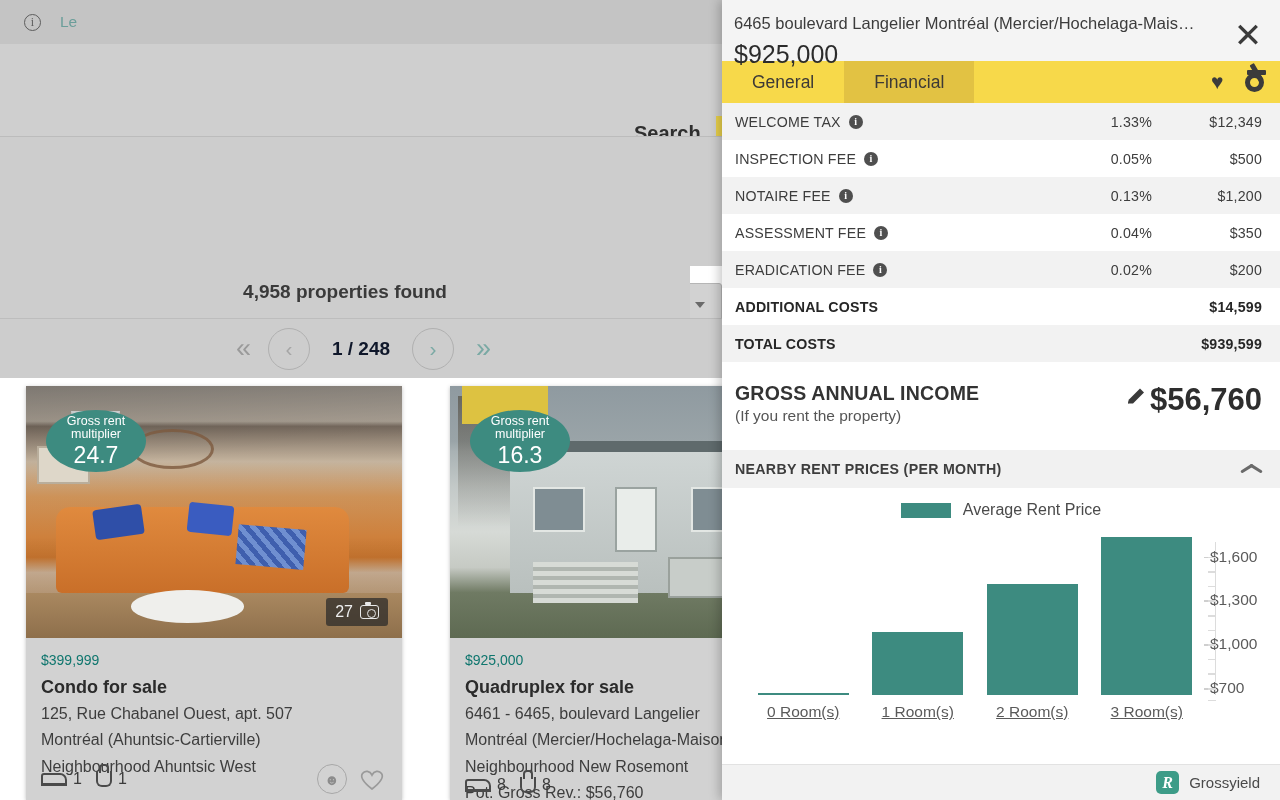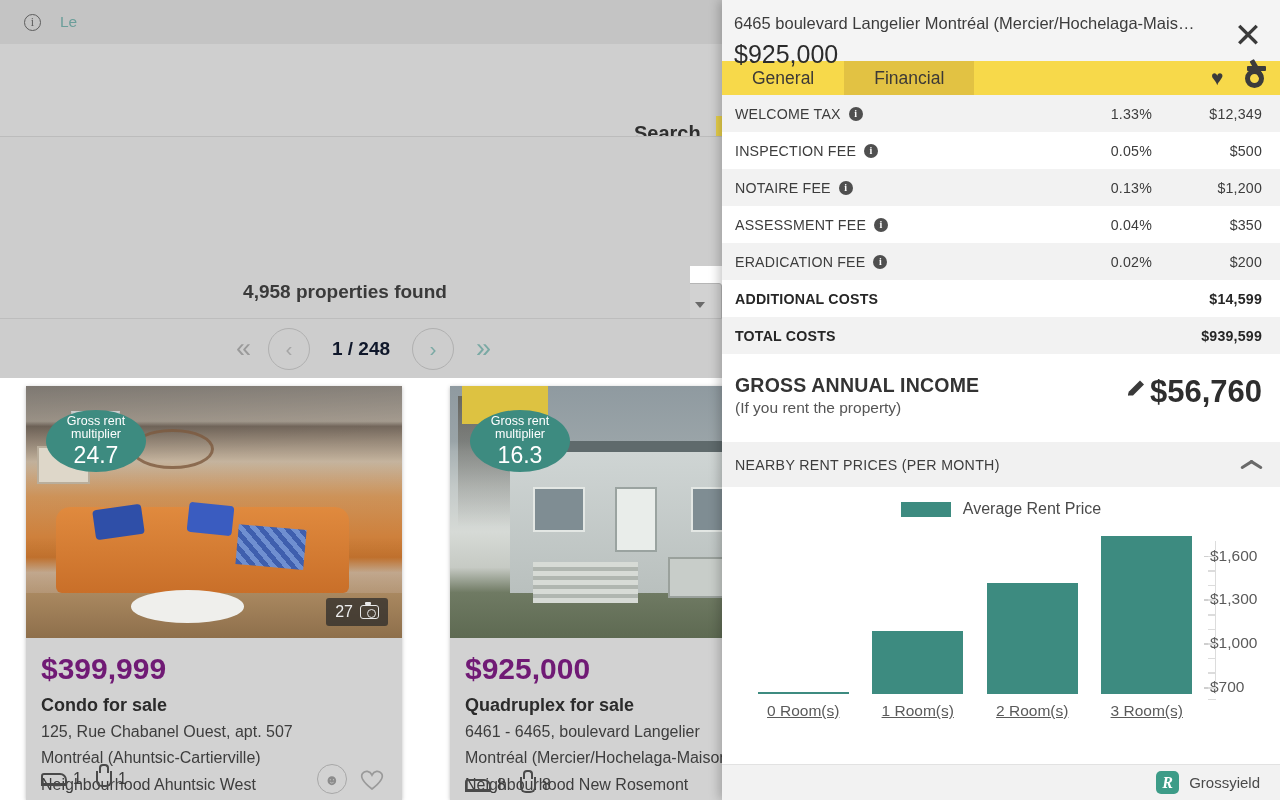--- a/index.html
+++ b/index.html
@@ -163,21 +163,21 @@
     position: absolute; right: 14px; bottom: 12px;
     background: rgba(40,40,40,0.72); color: #efefef;
     border-radius: 3px; padding: 5px 9px;
     display: flex; align-items: center; gap: 7px; font-size: 16px;
   }
   .cam { width: 19px; height: 14px; border: 1.6px solid #e8e8e8; border-radius: 3px; position: relative; }
   .cam::before { content:''; position:absolute; left:5.5px; top:3px; width:7px; height:7px; border:1.6px solid #e8e8e8; border-radius:50%; }
   .cam::after { content:''; position:absolute; left:4px; top:-4px; width:6px; height:3px; background:#e8e8e8; border-radius:1px; }
 
   .card-body { padding: 14px 15px 0 15px; }
-  .card-price { font-size: 30px; font-weight: bold; color: #701a75; }
+  .card-price { font-size: 14px; font-weight: normal; color: #0f766e; }
   .card-type { font-size: 18px; font-weight: bold; color: #2b2b2b; margin-top: 9px; }
   .card-addr { font-size: 16px; color: #3d3d3d; line-height: 1.28; margin-top: 6px;
                white-space: nowrap; overflow: hidden; }
   .card-feats {
     position: absolute; left: 15px; bottom: 6px; right: 15px;
     display: flex; align-items: center; gap: 14px;
     font-size: 16px; color: #3b3b3b;
   }
   .feat { display: flex; align-items: center; gap: 6px; }
   .bed-ic { width: 26px; height: 13px; border: 2px solid #4a4a4a; border-radius: 3px 7px 0 0; border-bottom-width:3px;}
@@ -205,21 +205,21 @@
     overflow: hidden; text-overflow: ellipsis; padding-right: 62px;
   }
   .panel-price { font-size: 25px; color: #2b2b2b; margin-top: 7px; }
   .panel-close {
     position: absolute; right: 16px; top: 20px;
     width: 32px; height: 32px; color: #3a3a3a; font-size: 34px; line-height: 30px;
     font-family: "Liberation Sans", sans-serif; text-align: center;
   }
 
   .tabbar {
-    background: #f7d94a; height: 34px; display: flex; align-items: stretch;
+    background: #f7d94a; height: 42px; display: flex; align-items: stretch;
     flex: 0 0 auto;
   }
   .tab {
     display: flex; align-items: center; justify-content: center;
     padding: 0 30px; font-size: 17.5px; color: #3c3936;
   }
   .tab.active { background: #e2c243; }
   .tabbar-icons { margin-left: auto; display: flex; align-items: center; gap: 14px; padding-right: 16px; }
   .heart-solid {
     width: 20px; height: 18px; position: relative; color: #3b3b3b;
@@ -258,22 +258,22 @@
     display: flex; align-items: flex-start; height: 88px;
   }
   .gai-left { flex: 1 1 auto; }
   .gai-title { font-size: 19.5px; font-weight: bold; color: #333; letter-spacing: .2px; }
   .gai-sub { font-size: 15.5px; color: #555; margin-top: 2px; }
   .gai-right { display: flex; align-items: center; gap: 2px; }
   .pencil { font-size: 22px; color: #3a3a3a; transform: rotate(0deg); }
   .gai-value { font-size: 31px; font-weight: bold; color: #2e2e2e; }
 
   .nrp-head {
-    background: #f1f1f1; height: 45px; display: flex; align-items: center;
-    padding: 0 18px 0 13px; font-size: 14.2px; font-weight: normal;
+    background: #f1f1f1; height: 38px; display: flex; align-items: center;
+    padding: 0 18px 0 13px; font-size: 14.2px; font-weight: bold;
     color: #3d3d3d; letter-spacing: .3px;
   }
   .chev-up {
     margin-left: auto; width: 22px; height: 12px; position: relative;
   }
   .chev-up::before, .chev-up::after {
     content:''; position:absolute; top:4px; width:14px; height:3.4px;
     background:#6a6a6a; border-radius:2px;
   }
   .chev-up::before { left:0; transform: rotate(-32deg); }

